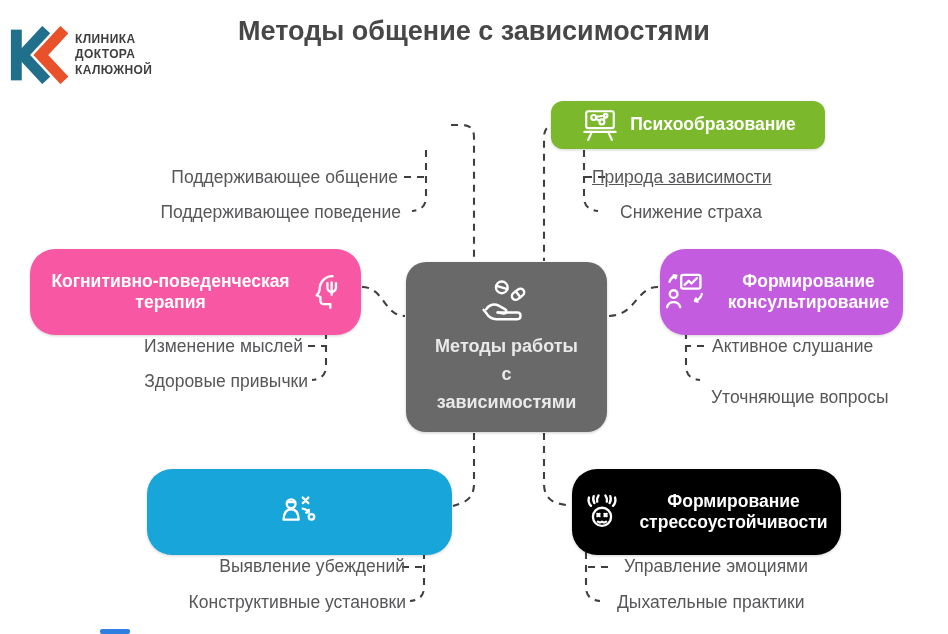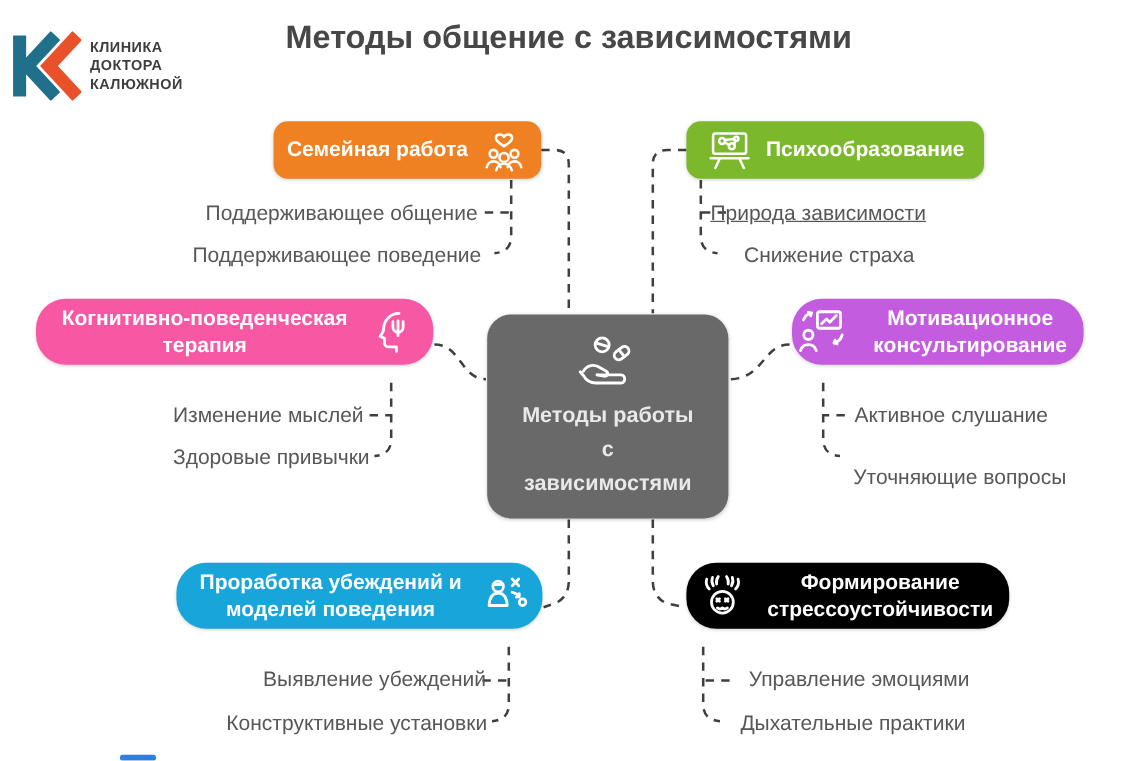--- a/index.html
+++ b/index.html
@@ -16,23 +16,23 @@
   .page-title{position:absolute;left:0;right:0;top:16px;text-align:center;
     font-size:27px;font-weight:700;color:#474747;}
   
   .wires{position:absolute;left:0;top:0;pointer-events:none;}
   .wires path{fill:none;stroke:#3f3f3f;stroke-width:2.1;stroke-dasharray:7 6;}
   
   .node{position:absolute;display:flex;align-items:center;justify-content:center;
     color:#ffffff;font-weight:700;box-shadow:0 1px 3px rgba(0,0,0,.18);}
   .node .lbl{line-height:1.22;}
   .node-1line{height:48px;border-radius:12px;font-size:17.5px;}
-  .node-2line{height:55px;border-radius:25px;font-size:17.5px;text-align:center;}
+  .node-2line{height:86px;border-radius:25px;font-size:17.5px;text-align:center;}
   .n-family{left:228px;top:101px;width:223px;background:#F08122;}
-  .n-psycho{left:572px;top:101px;width:248px;background:#7CB82C;}
+  .n-psycho{left:551px;top:101px;width:274px;background:#7CB82C;}
   .n-cbt{left:30px;top:249px;width:331px;background:#F858A3;}
   .n-motiv{left:660px;top:249px;width:243px;background:#C45CE0;}
   .n-beliefs{left:147px;top:469px;width:305px;background:#18A5DA;}
   .n-stress{left:572px;top:469px;width:269px;background:#000000;}
   .node .nicon{flex:0 0 auto;display:flex;align-items:center;justify-content:center;}
   .gap-l{margin-left:10px;} .gap-r{margin-right:10px;}
   .n-cbt .lbl{width:268px;} .n-motiv .lbl{width:182px;}
   .n-beliefs .lbl{width:248px;} .n-stress .lbl{width:200px;}
   
   .center-node{position:absolute;left:406px;top:262px;width:201px;height:170px;
@@ -101,34 +101,20 @@
       <path d="M6,30 C9,25 14.5,24.5 18,26.5 L24,29.8 C26.5,31.2 25.5,34.6 22.3,34 L17,33"></path>
       <path d="M17,33 H36 C40,33 40,39.5 36,39.5 H16 C11.5,39.5 8,37 6,33.5 L3.5,30.5"></path>
     </svg>
     <div class="ctext">
       <div>Методы работы</div>
       <div>с</div>
       <div>зависимостями</div>
     </div>
   </div>
 
-  <div class="node node-1line n-family">
-    <span class="lbl">Семейная работа</span>
-    <span class="nicon gap-l">
-      <svg width="40" height="40" viewBox="0 0 32 32" fill="none" stroke="#ffffff" stroke-width="1.7" stroke-linecap="round" stroke-linejoin="round">
-        <path d="M16,7.2 C14.6,4.7 10.6,5.5 10.6,8.1 C10.6,10.2 13.7,11.9 16,13.5 C18.3,11.9 21.4,10.2 21.4,8.1 C21.4,5.5 17.4,4.7 16,7.2 Z"></path>
-        <circle cx="9" cy="18.5" r="2.6"></circle>
-        <path d="M4.5,27.5 A4.6,4.6 0 0 1 13.6,27.5"></path>
-        <circle cx="23" cy="18.5" r="2.6"></circle>
-        <path d="M18.4,27.5 A4.6,4.6 0 0 1 27.5,27.5"></path>
-        <circle cx="16" cy="21" r="3"></circle>
-        <path d="M10.8,29.5 A5.3,5.3 0 0 1 21.2,29.5"></path>
-      </svg>
-    </span>
-  </div>
   <div class="sub r" style="right:550px;top:166px;">Поддерживающее общение</div>
   <div class="sub r" style="right:547px;top:201px;">Поддерживающее поведение</div>
 
   <div class="node node-1line n-psycho">
     <span class="nicon gap-r">
       <svg width="40" height="40" viewBox="0 0 32 32" fill="none" stroke="#ffffff" stroke-width="1.7" stroke-linecap="round" stroke-linejoin="round">
         <rect x="5" y="5" width="22" height="13.5" rx="1.5"></rect>
         <circle cx="11" cy="10" r="2"></circle>
         <circle cx="17.5" cy="13.5" r="2"></circle>
         <circle cx="20.5" cy="8.5" r="1.4"></circle>
@@ -159,27 +145,26 @@
     <span class="nicon gap-r">
       <svg width="44" height="44" viewBox="0 0 32 32" fill="none" stroke="#ffffff" stroke-width="1.7" stroke-linecap="round" stroke-linejoin="round">
         <rect x="12.5" y="3.5" width="14" height="10" rx="1.5"></rect>
         <path d="M15,10.8 L18,7.8 L20,9.8 L24,5.8"></path>
         <path d="M4,8.5 Q5.5,4.8 9,4.2 M9,4.2 L7,3.8 M9,4.2 L8.4,6"></path>
         <circle cx="7" cy="17.5" r="2.8"></circle>
         <path d="M2.2,27 A5,5 0 0 1 11.8,27"></path>
         <path d="M27.5,17.5 Q26.5,21.5 22.5,22.5 M22.5,22.5 L24.4,23 M22.5,22.5 L23.2,20.7"></path>
       </svg>
     </span>
-    <span class="lbl">Мотивационное консультирование</span>
+    <span class="lbl">Формирование консультирование</span>
   </div>
   <div class="sub" style="left:712px;top:335px;">Активное слушание</div>
   <div class="sub" style="left:711px;top:370px;margin-top:16px;">Уточняющие вопросы</div>
 
   <div class="node node-2line n-beliefs">
-    <span class="lbl">Проработка убеждений и моделей поведения</span>
     <span class="nicon" style="margin-right:4px;">
       <svg width="44" height="44" viewBox="0 0 32 32" fill="none" stroke="#ffffff" stroke-width="1.7" stroke-linecap="round" stroke-linejoin="round">
         <circle cx="11" cy="10" r="3.2"></circle>
         <path d="M8.2,8.8 H13.8"></path>
         <path d="M11,14 C7.4,14 5.7,17 5.5,21.5 H16.5 C16.3,17 14.6,14 11,14 Z"></path>
         <path d="M19.5,5.5 L23.5,9.5 M23.5,5.5 L19.5,9.5"></path>
         <path d="M19.5,13.5 Q22.5,14 23.8,16.2 M23.8,16.2 L23.8,14.4 M23.8,16.2 L22,16.4"></path>
         <circle cx="25.8" cy="19.5" r="2"></circle>
       </svg>
     </span>

